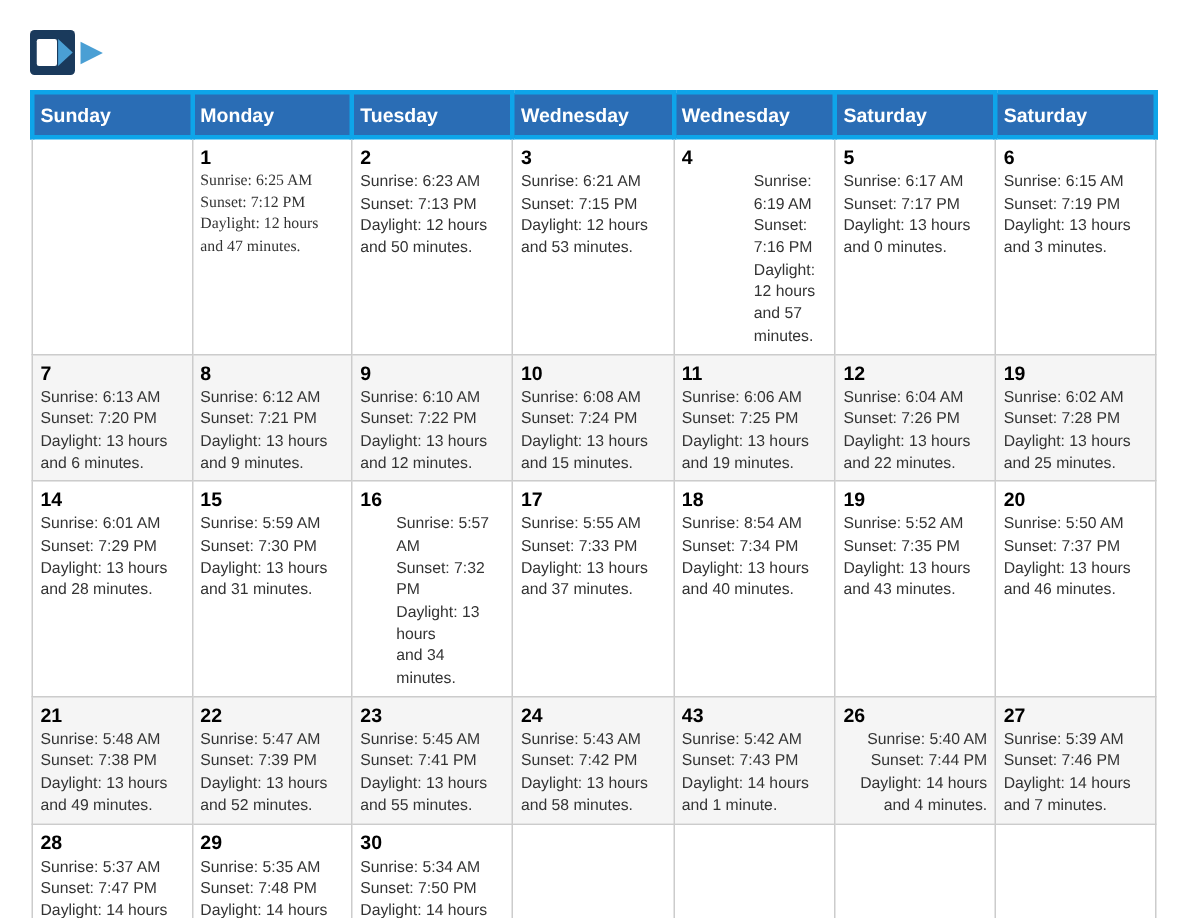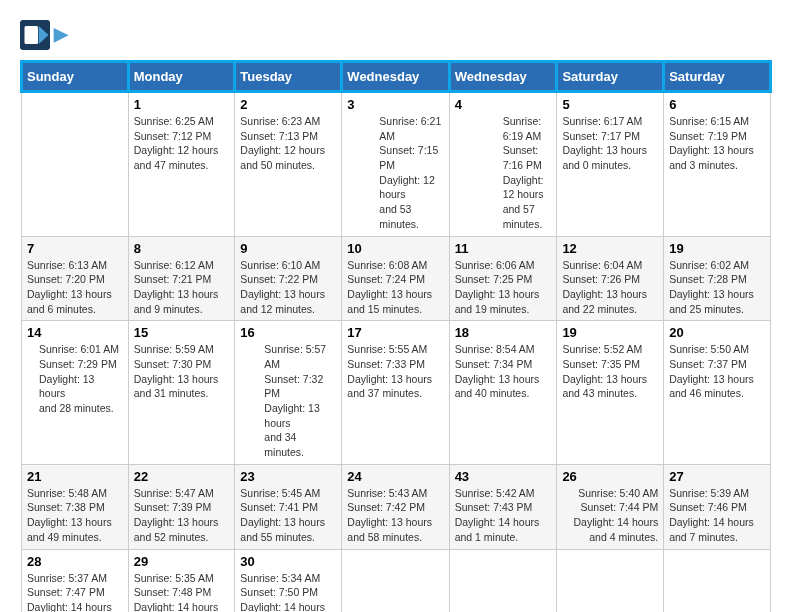--- a/index.html
+++ b/index.html
@@ -120,35 +120,35 @@
         <th>Wednesday</th>
         <th>Saturday</th>
         <th>Saturday</th>
       </tr>
   </thead>
   <tbody id="calendar-body">
   <tr>
         <td class="empty-cell"></td>
         <td>
           <span class="day-number">1</span>
-          <div class="day-info" style="white-space: pre-line;">Sunrise: 6:25 AM
+          <div class="day-info" style="white-space: pre-line; font-family: Liberation Serif, serif;">Sunrise: 6:25 AM
 Sunset: 7:12 PM
 Daylight: 12 hours
 and 47 minutes.</div>
         </td>
         <td>
           <span class="day-number">2</span>
           <div class="day-info" style="white-space: pre-line;">Sunrise: 6:23 AM
 Sunset: 7:13 PM
 Daylight: 12 hours
 and 50 minutes.</div>
         </td>
         <td>
           <span class="day-number">3</span>
-          <div class="day-info" style="white-space: pre-line; margin-left: 32px;">Sunrise: 6:21 AM
+          <div class="day-info" style="white-space: pre-line;">Sunrise: 6:21 AM
 Sunset: 7:15 PM
 Daylight: 12 hours
 and 53 minutes.</div>
         </td>
         <td>
           <span class="day-number">4</span>
           <div class="day-info" style="white-space: pre-line; margin-left: 48px;">Sunrise: 6:19 AM
 Sunset: 7:16 PM
 Daylight: 12 hours
 and 57 minutes.</div>
@@ -215,21 +215,21 @@
           <span class="day-number">19</span>
           <div class="day-info" style="white-space: pre-line;">Sunrise: 6:02 AM
 Sunset: 7:28 PM
 Daylight: 13 hours
 and 25 minutes.</div>
         </td>
       </tr>
       <tr>
         <td>
           <span class="day-number">14</span>
-          <div class="day-info" style="white-space: pre-line; margin-left: 12px;">Sunrise: 6:01 AM
+          <div class="day-info" style="white-space: pre-line;">Sunrise: 6:01 AM
 Sunset: 7:29 PM
 Daylight: 13 hours
 and 28 minutes.</div>
         </td>
         <td>
           <span class="day-number">15</span>
           <div class="day-info" style="white-space: pre-line;">Sunrise: 5:59 AM
 Sunset: 7:30 PM
 Daylight: 13 hours
 and 31 minutes.</div>

